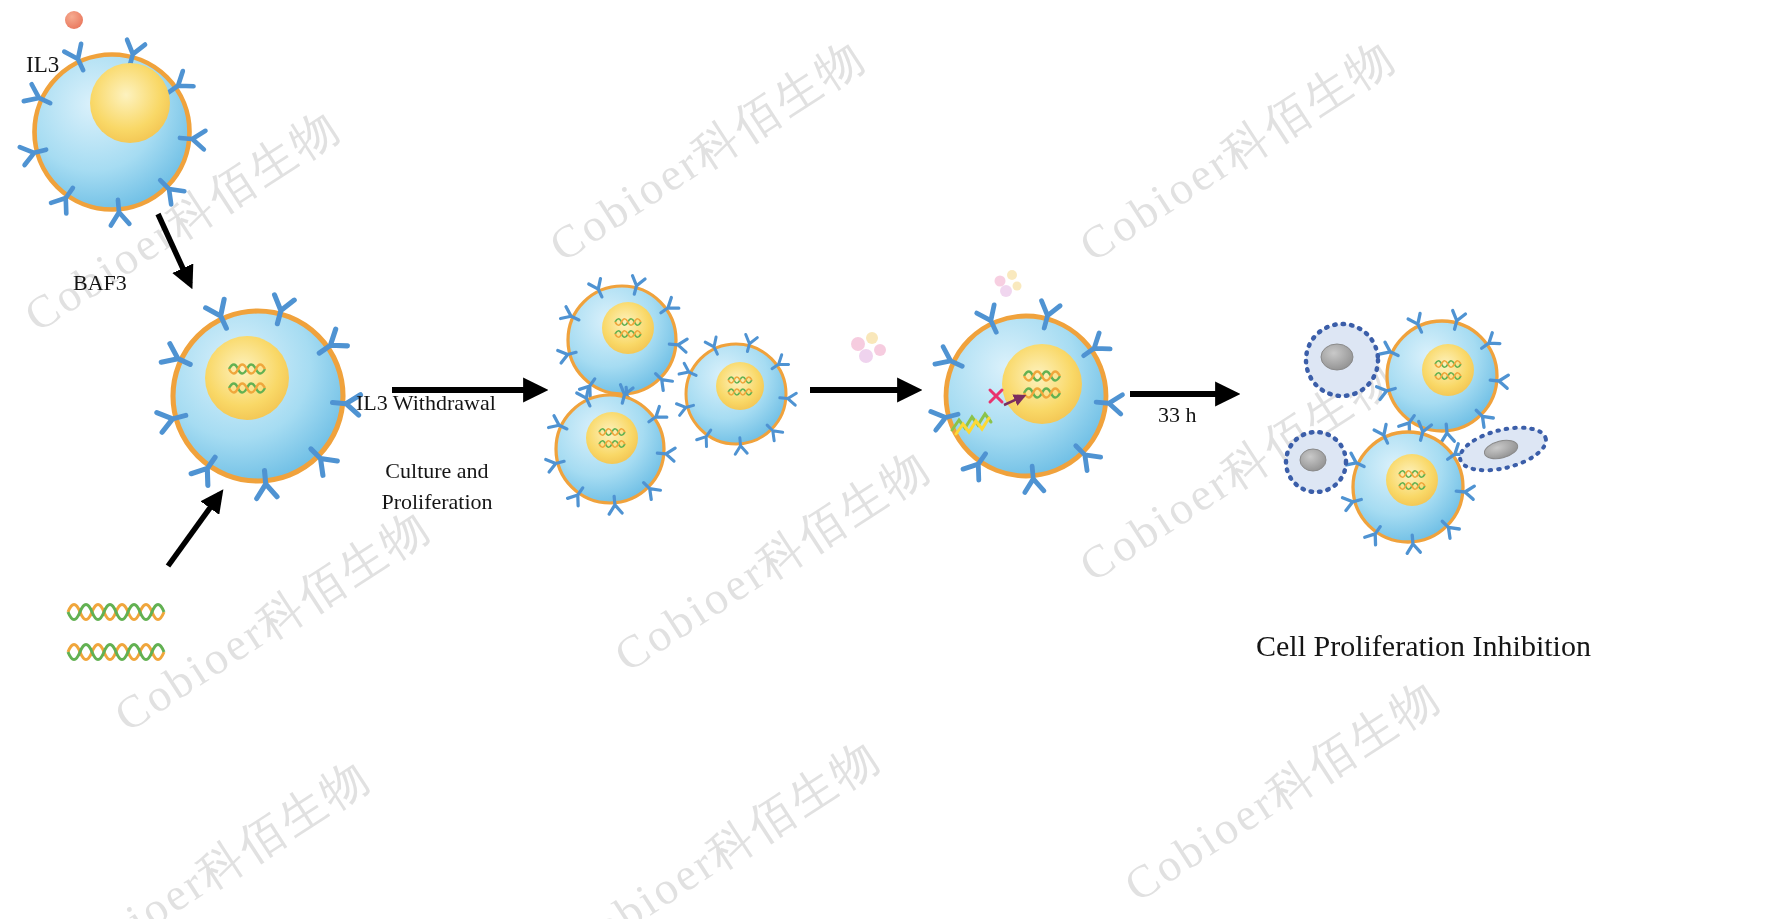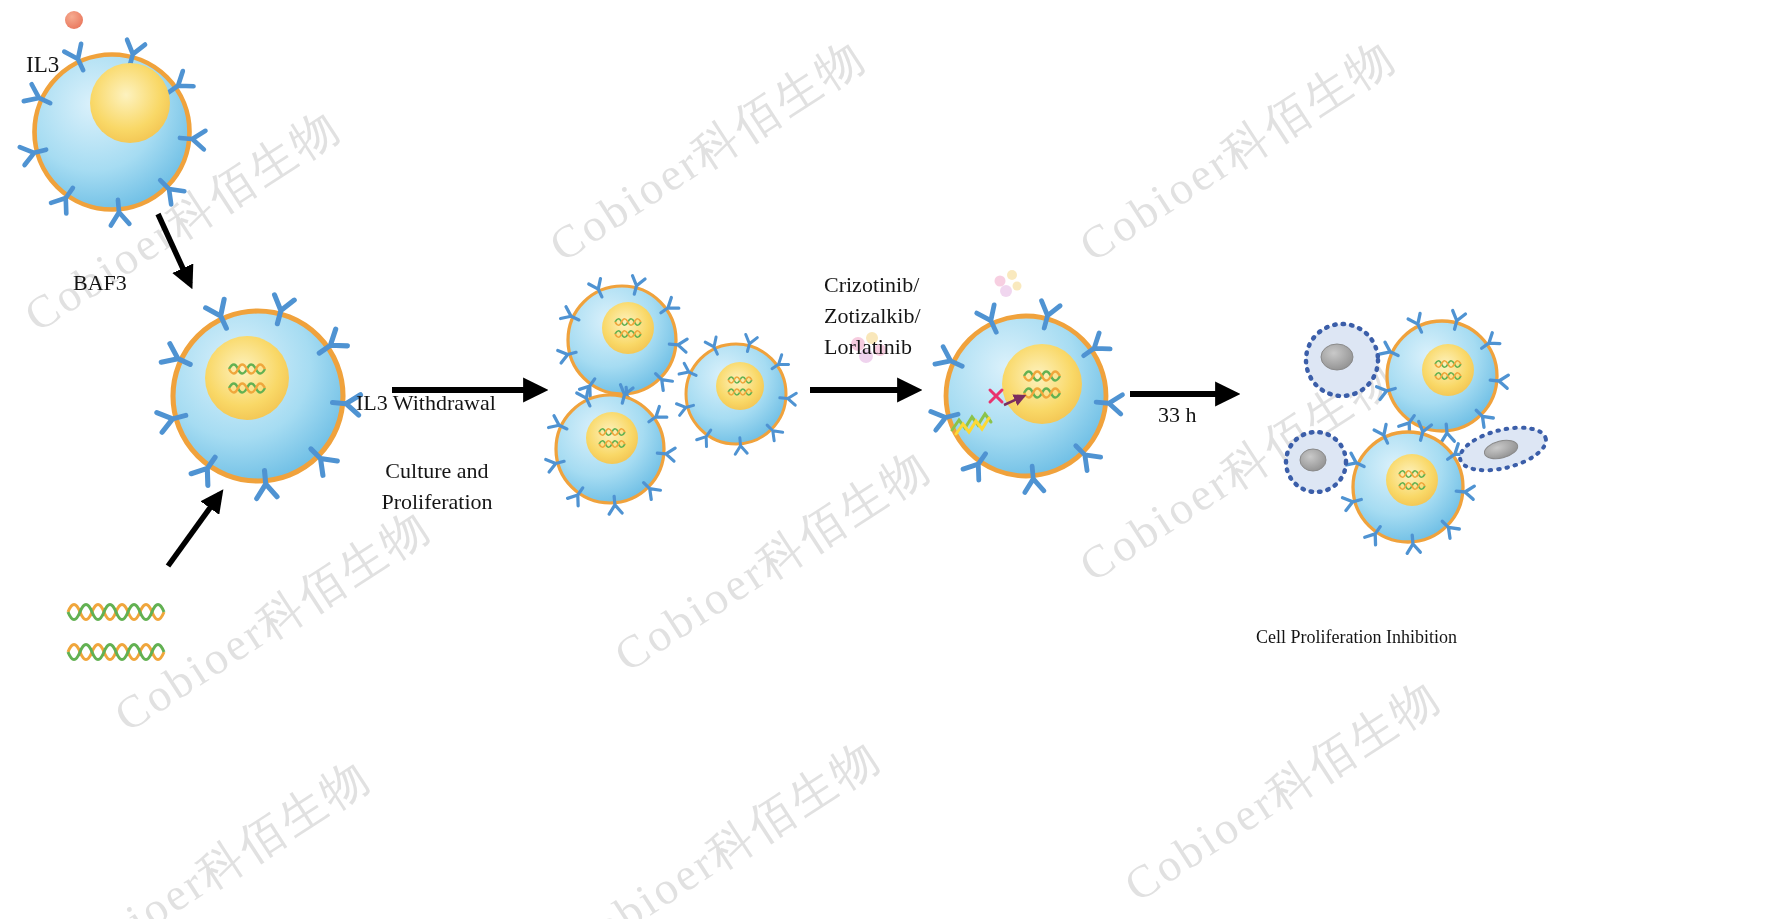--- a/index.html
+++ b/index.html
@@ -11,21 +11,21 @@
   svg.art{position:absolute;left:0;top:0;}
   .lbl{position:absolute;color:#151515;font-size:22px;line-height:1.42;white-space:pre-line;margin-top:43px;}
   #lbl-il3{left:26px;top:6px;font-size:23px;}
   #lbl-baf3{left:73px;top:224px;}
   #lbl-transduction{left:12px;top:674px;width:240px;}
   #lbl-withdrawal{left:356px;top:344px;}
   #lbl-culture{left:352px;top:412px;width:170px;text-align:center;}
   #lbl-cellline{left:514px;top:512px;}
   #lbl-drugs{left:824px;top:226px;}
   #lbl-duration{left:1158px;top:356px;}
-  #lbl-result{left:1256px;top:582px;font-size:18px;text-align:right;}
+  #lbl-result{left:1256px;top:582px;font-size:30px;text-align:right;}
 </style>
 </head>
 <body>
 
 <div class="canvas">
 
   <div>
     <div class="wm" style="left:0px;top:190px">Cobioer科佰生物</div>
     <div class="wm" style="left:525px;top:120px">Cobioer科佰生物</div>
     <div class="wm" style="left:1055px;top:120px">Cobioer科佰生物</div>
@@ -191,19 +191,16 @@
     <line x1="392" y1="390" x2="542" y2="390" stroke="#000" stroke-width="6" marker-end="url(#mArrow)"></line>
     <line x1="810" y1="390" x2="916" y2="390" stroke="#000" stroke-width="6" marker-end="url(#mArrow)"></line>
     <line x1="1130" y1="394" x2="1234" y2="394" stroke="#000" stroke-width="6" marker-end="url(#mArrow)"></line>
   </svg>
 
   <div class="lbl" id="lbl-il3">IL3</div>
   <div class="lbl" id="lbl-baf3">BAF3</div>
   <div class="lbl" id="lbl-withdrawal">IL3 Withdrawal</div>
   <div class="lbl" id="lbl-culture">Culture and
 Proliferation</div>
-  <div class="lbl" id="lbl-drugs">Crizotinib/
-Zotizalkib/
-Lorlatinib</div>
   <div class="lbl" id="lbl-duration">33 h</div>
   <div class="lbl" id="lbl-result">Cell Proliferation Inhibition</div>
 
 </div>
 
 </body></html>

